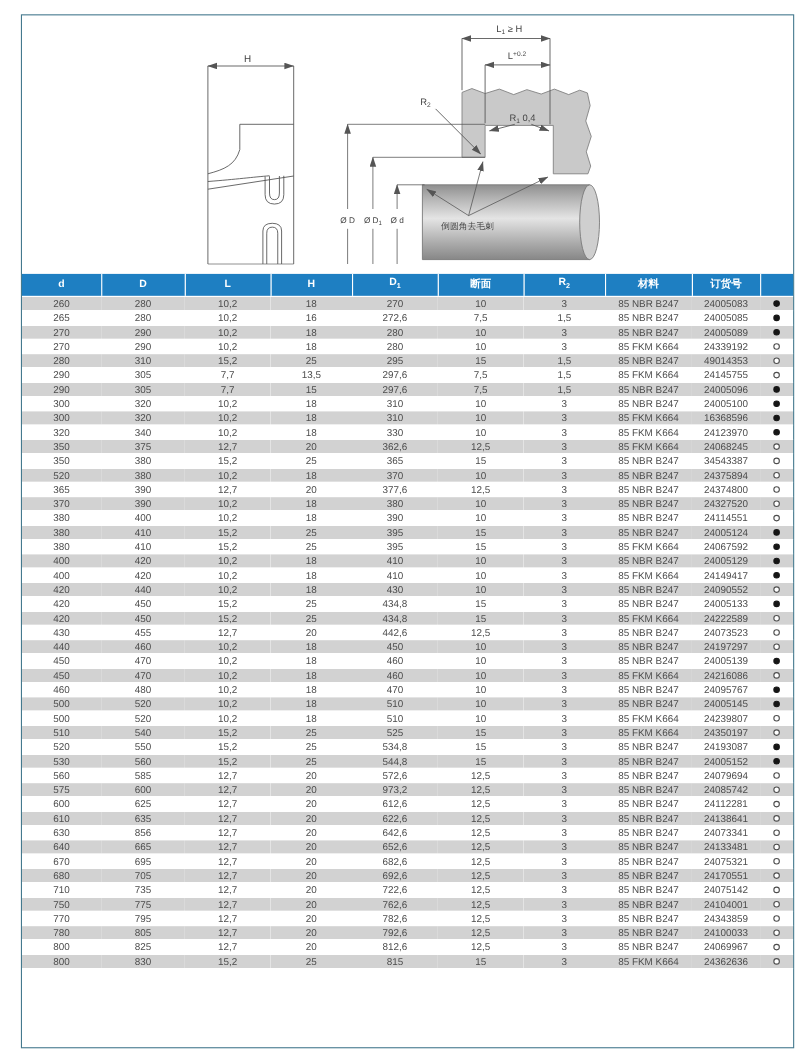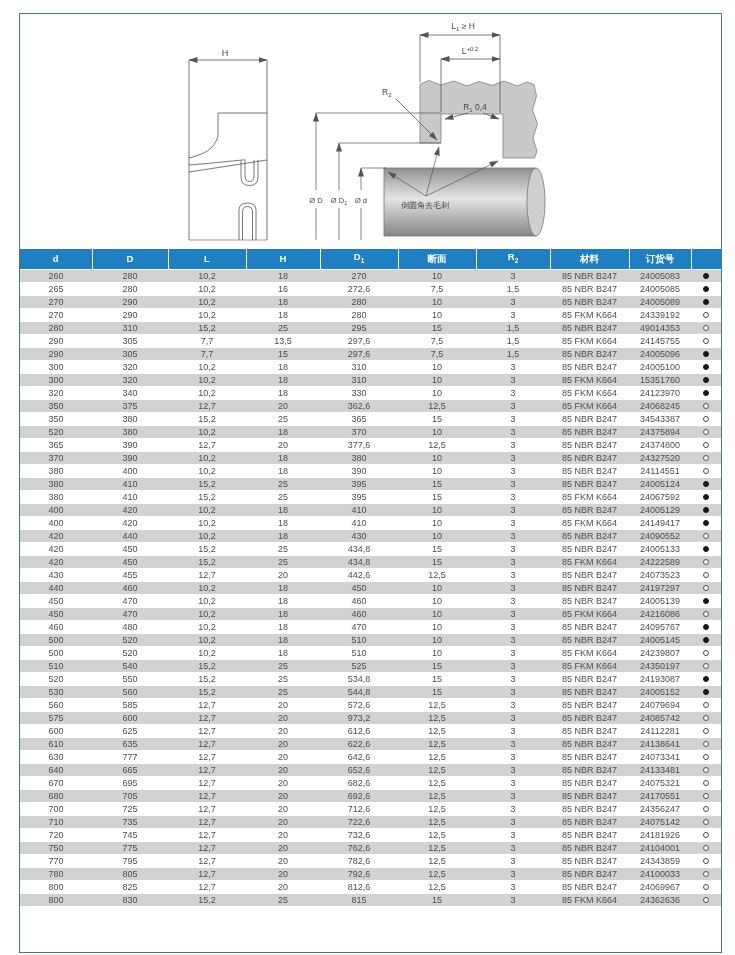--- a/index.html
+++ b/index.html
@@ -254,21 +254,21 @@
           </tr>
           <tr>
             <td>300</td>
             <td>320</td>
             <td>10,2</td>
             <td>18</td>
             <td>310</td>
             <td>10</td>
             <td>3</td>
             <td>85 FKM K664</td>
-            <td>15351760</td>
+            <td>16368596</td>
             <td><span class="dot filled"></span></td>
           </tr>
           <tr>
             <td>320</td>
             <td>340</td>
             <td>10,2</td>
             <td>18</td>
             <td>330</td>
             <td>10</td>
             <td>3</td>
@@ -595,21 +595,21 @@
             <td>20</td>
             <td>622,6</td>
             <td>12,5</td>
             <td>3</td>
             <td>85 NBR B247</td>
             <td>24138641</td>
             <td><span class="dot open"></span></td>
           </tr>
           <tr>
             <td>630</td>
-            <td>777</td>
+            <td>856</td>
             <td>12,7</td>
             <td>20</td>
             <td>642,6</td>
             <td>12,5</td>
             <td>3</td>
             <td>85 NBR B247</td>
             <td>24073341</td>
             <td><span class="dot open"></span></td>
           </tr>
           <tr>
@@ -642,56 +642,32 @@
             <td>12,7</td>
             <td>20</td>
             <td>692,6</td>
             <td>12,5</td>
             <td>3</td>
             <td>85 NBR B247</td>
             <td>24170551</td>
             <td><span class="dot open"></span></td>
           </tr>
           <tr>
-            <td>700</td>
-            <td>725</td>
-            <td>12,7</td>
-            <td>20</td>
-            <td>712,6</td>
-            <td>12,5</td>
-            <td>3</td>
-            <td>85 NBR B247</td>
-            <td>24356247</td>
-            <td><span class="dot open"></span></td>
-          </tr>
-          <tr>
             <td>710</td>
             <td>735</td>
             <td>12,7</td>
             <td>20</td>
             <td>722,6</td>
             <td>12,5</td>
             <td>3</td>
             <td>85 NBR B247</td>
             <td>24075142</td>
             <td><span class="dot open"></span></td>
           </tr>
           <tr>
-            <td>720</td>
-            <td>745</td>
-            <td>12,7</td>
-            <td>20</td>
-            <td>732,6</td>
-            <td>12,5</td>
-            <td>3</td>
-            <td>85 NBR B247</td>
-            <td>24181926</td>
-            <td><span class="dot open"></span></td>
-          </tr>
-          <tr>
             <td>750</td>
             <td>775</td>
             <td>12,7</td>
             <td>20</td>
             <td>762,6</td>
             <td>12,5</td>
             <td>3</td>
             <td>85 NBR B247</td>
             <td>24104001</td>
             <td><span class="dot open"></span></td>

